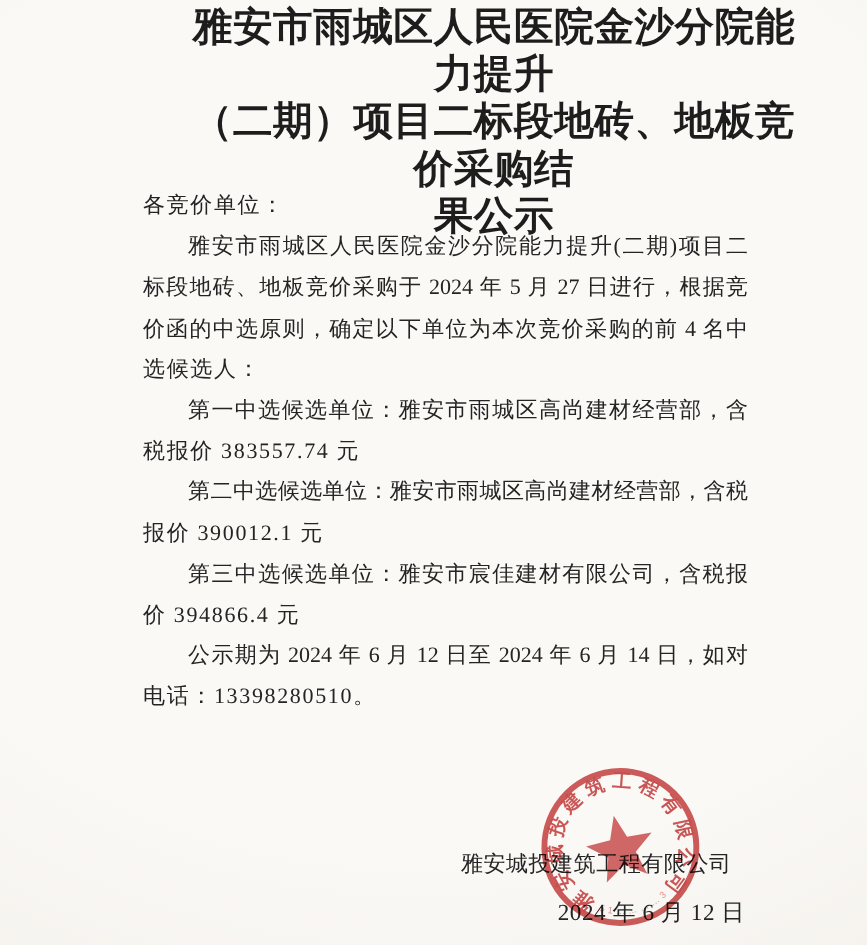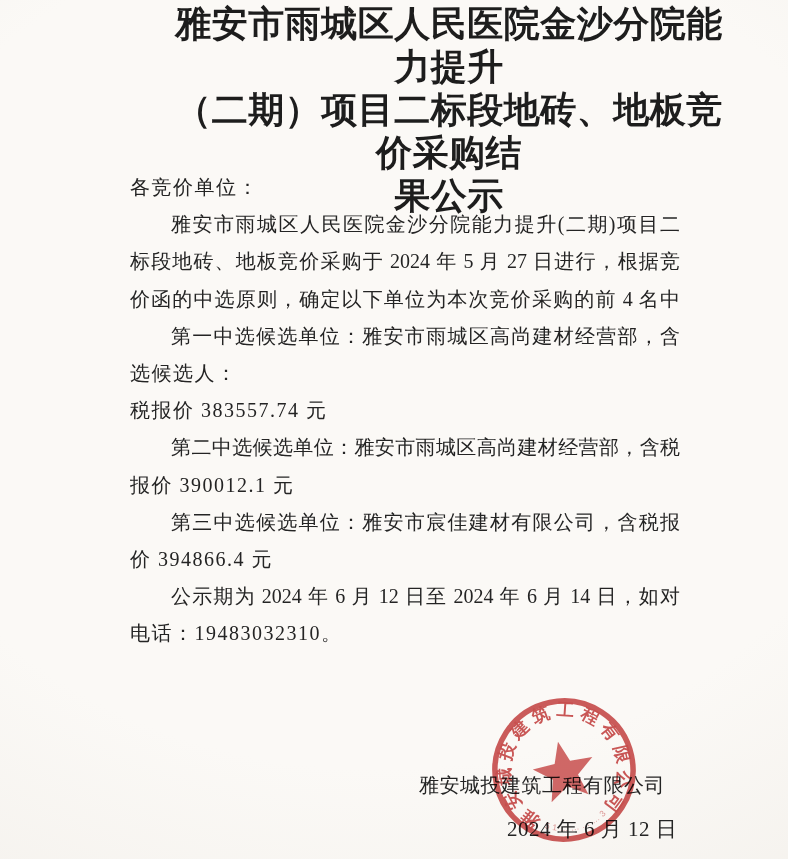--- a/index.html
+++ b/index.html
@@ -104,29 +104,29 @@
     <div>雅安市雨城区人民医院金沙分院能力提升</div>
     <div>（二期）项目二标段地砖、地板竞价采购结</div>
     <div>果公示</div>
   </div>
 
   <div class="body-text">
     <div class="ln left">各竞价单位：</div>
     <div class="ln ind just">雅安市雨城区人民医院金沙分院能力提升(二期)项目二</div>
     <div class="ln just">标段地砖、地板竞价采购于 2024 年 5 月 27 日进行，根据竞</div>
     <div class="ln just">价函的中选原则，确定以下单位为本次竞价采购的前 4 名中</div>
+    <div class="ln left">选候选人：</div>
     <div class="ln ind just">第一中选候选单位：雅安市雨城区高尚建材经营部，含</div>
-    <div class="ln left">选候选人：</div>
     <div class="ln left">税报价 383557.74 元</div>
     <div class="ln ind just">第二中选候选单位：雅安市雨城区高尚建材经营部，含税</div>
     <div class="ln left">报价 390012.1 元</div>
     <div class="ln ind just">第三中选候选单位：雅安市宸佳建材有限公司，含税报</div>
     <div class="ln left">价 394866.4 元</div>
     <div class="ln ind just">公示期为 2024 年 6 月 12 日至 2024 年 6 月 14 日，如对</div>
-    <div class="ln left">电话：19483032310。</div>
+    <div class="ln left">电话：13398280510。</div>
   </div>
 
   <div class="sig-company">雅安城投建筑工程有限公司</div>
   <div class="sig-date">2024 年 6 月 12 日</div>
 
   <div class="seal">
     <svg width="160" height="160" viewBox="-80 -80 160 160">
       <g transform="rotate(-12)">
         <defs>
           <path id="arcPath" d="M -30.97,44.2 A 54,54 0 1 1 30.97,44.2" fill="none"></path>

